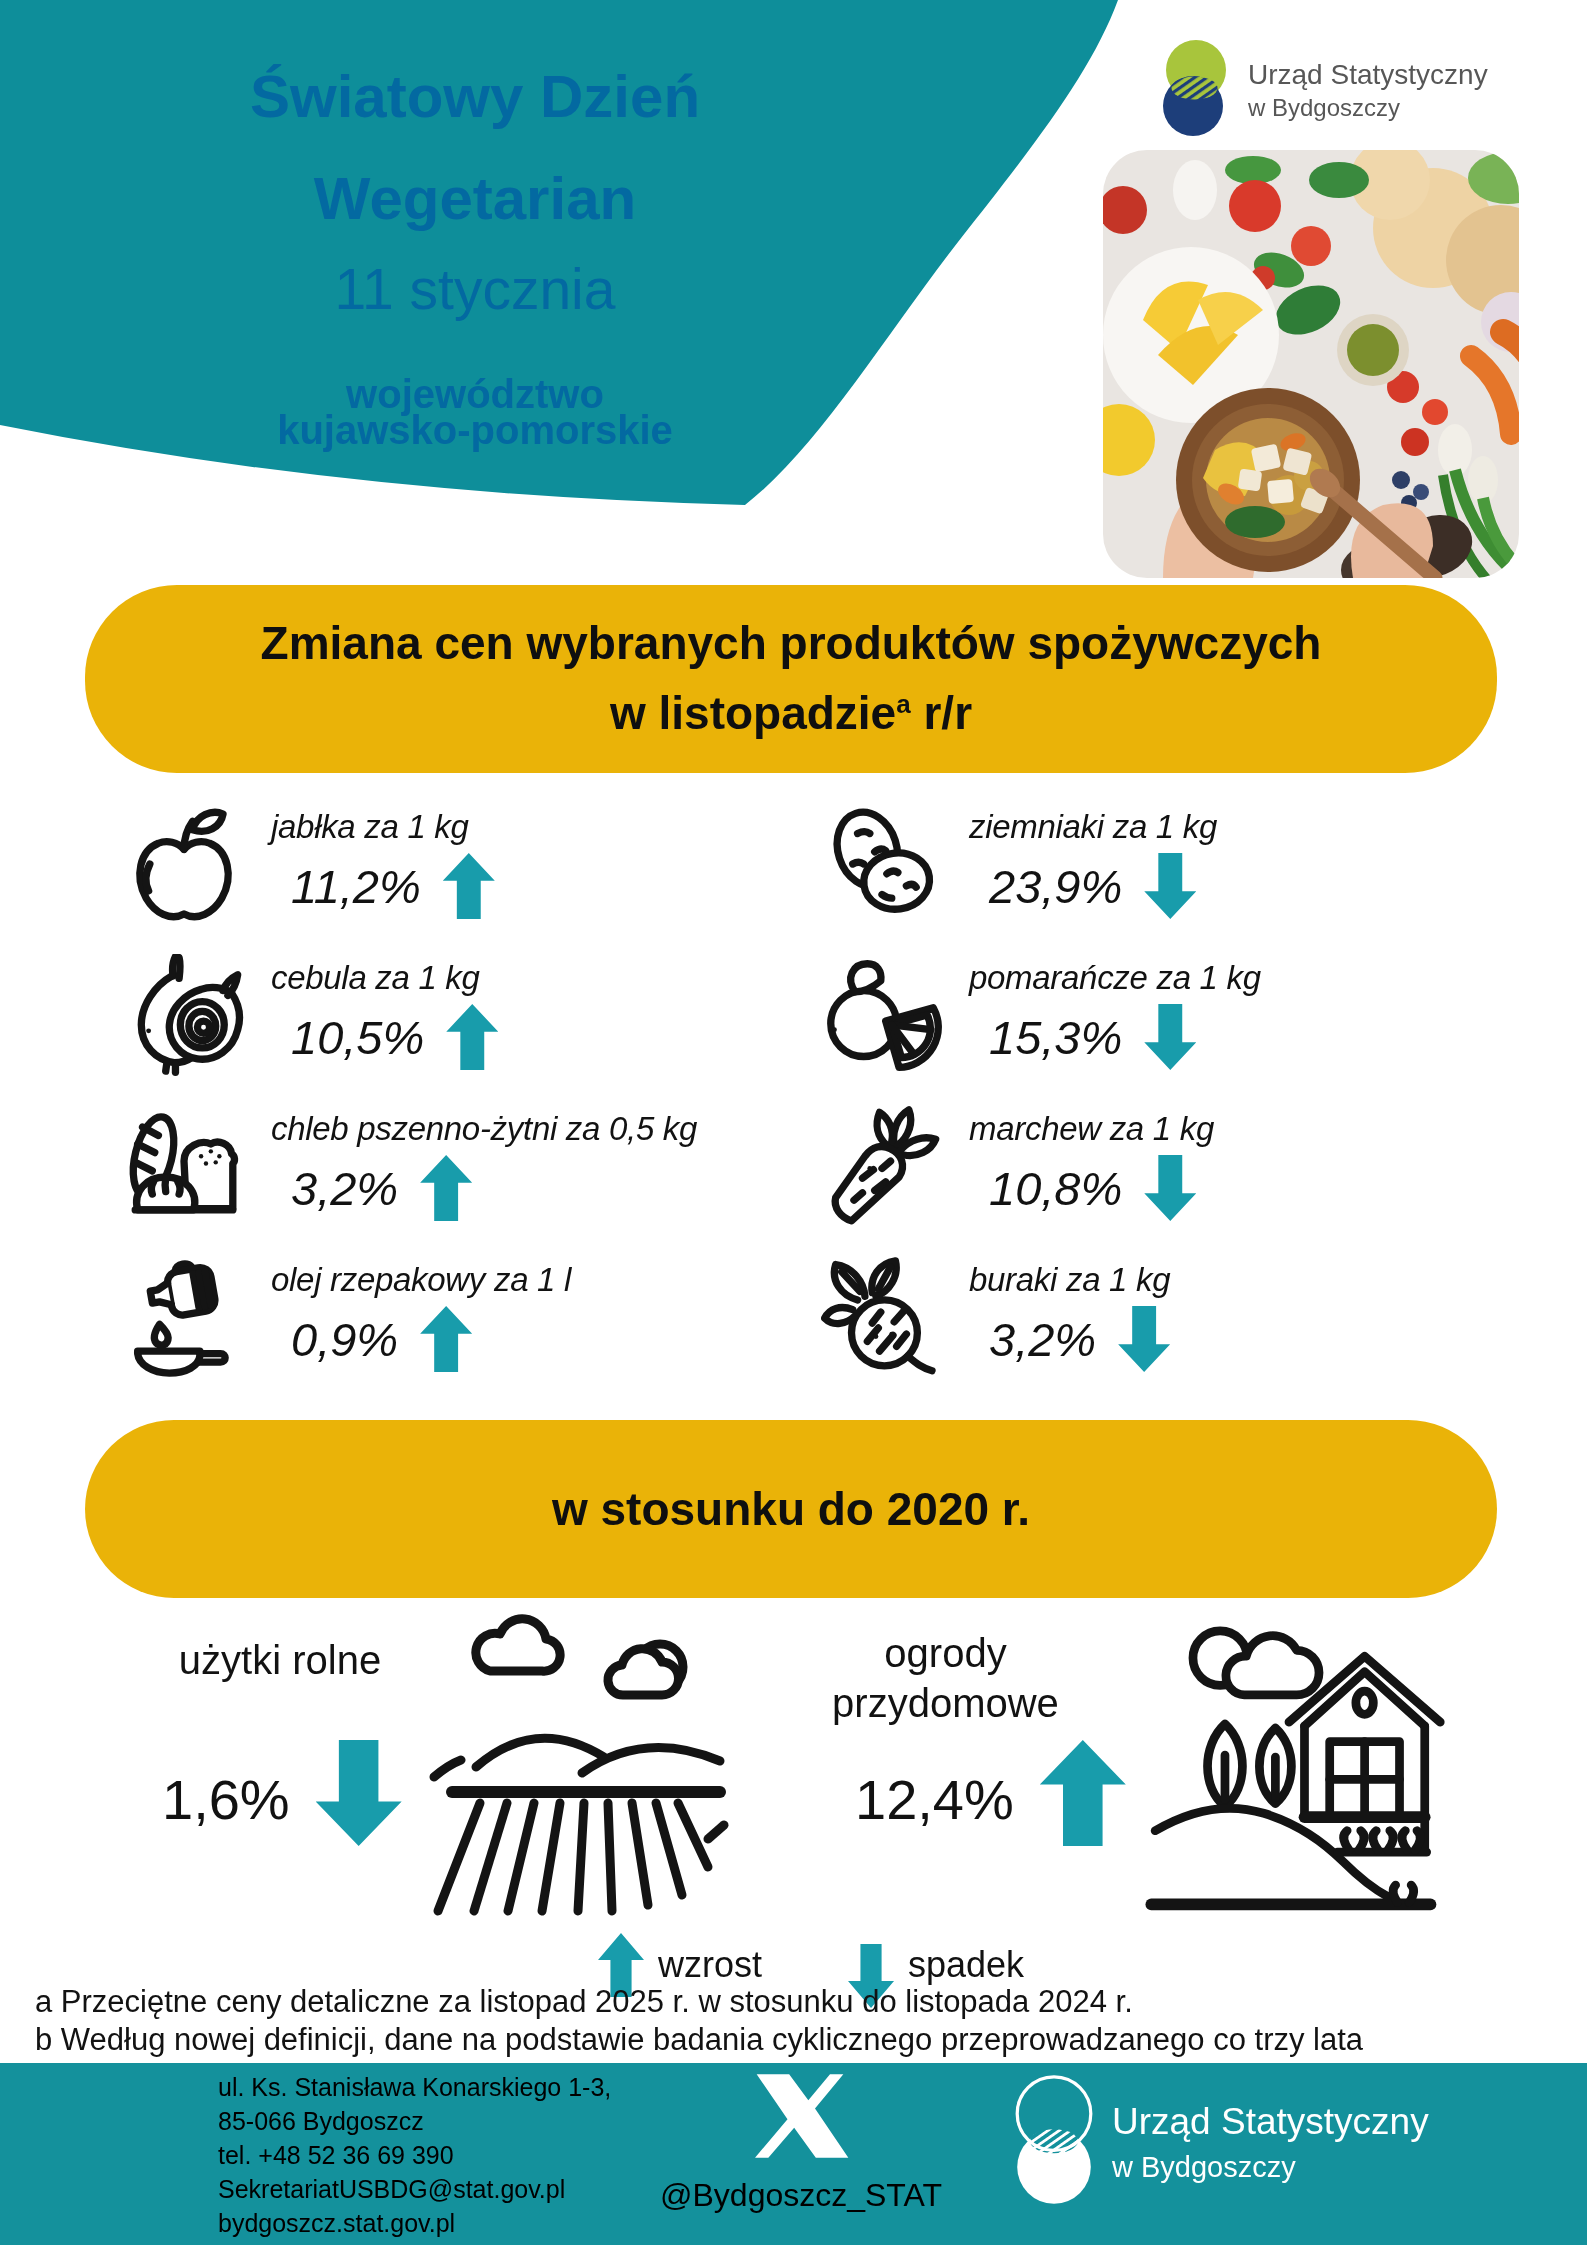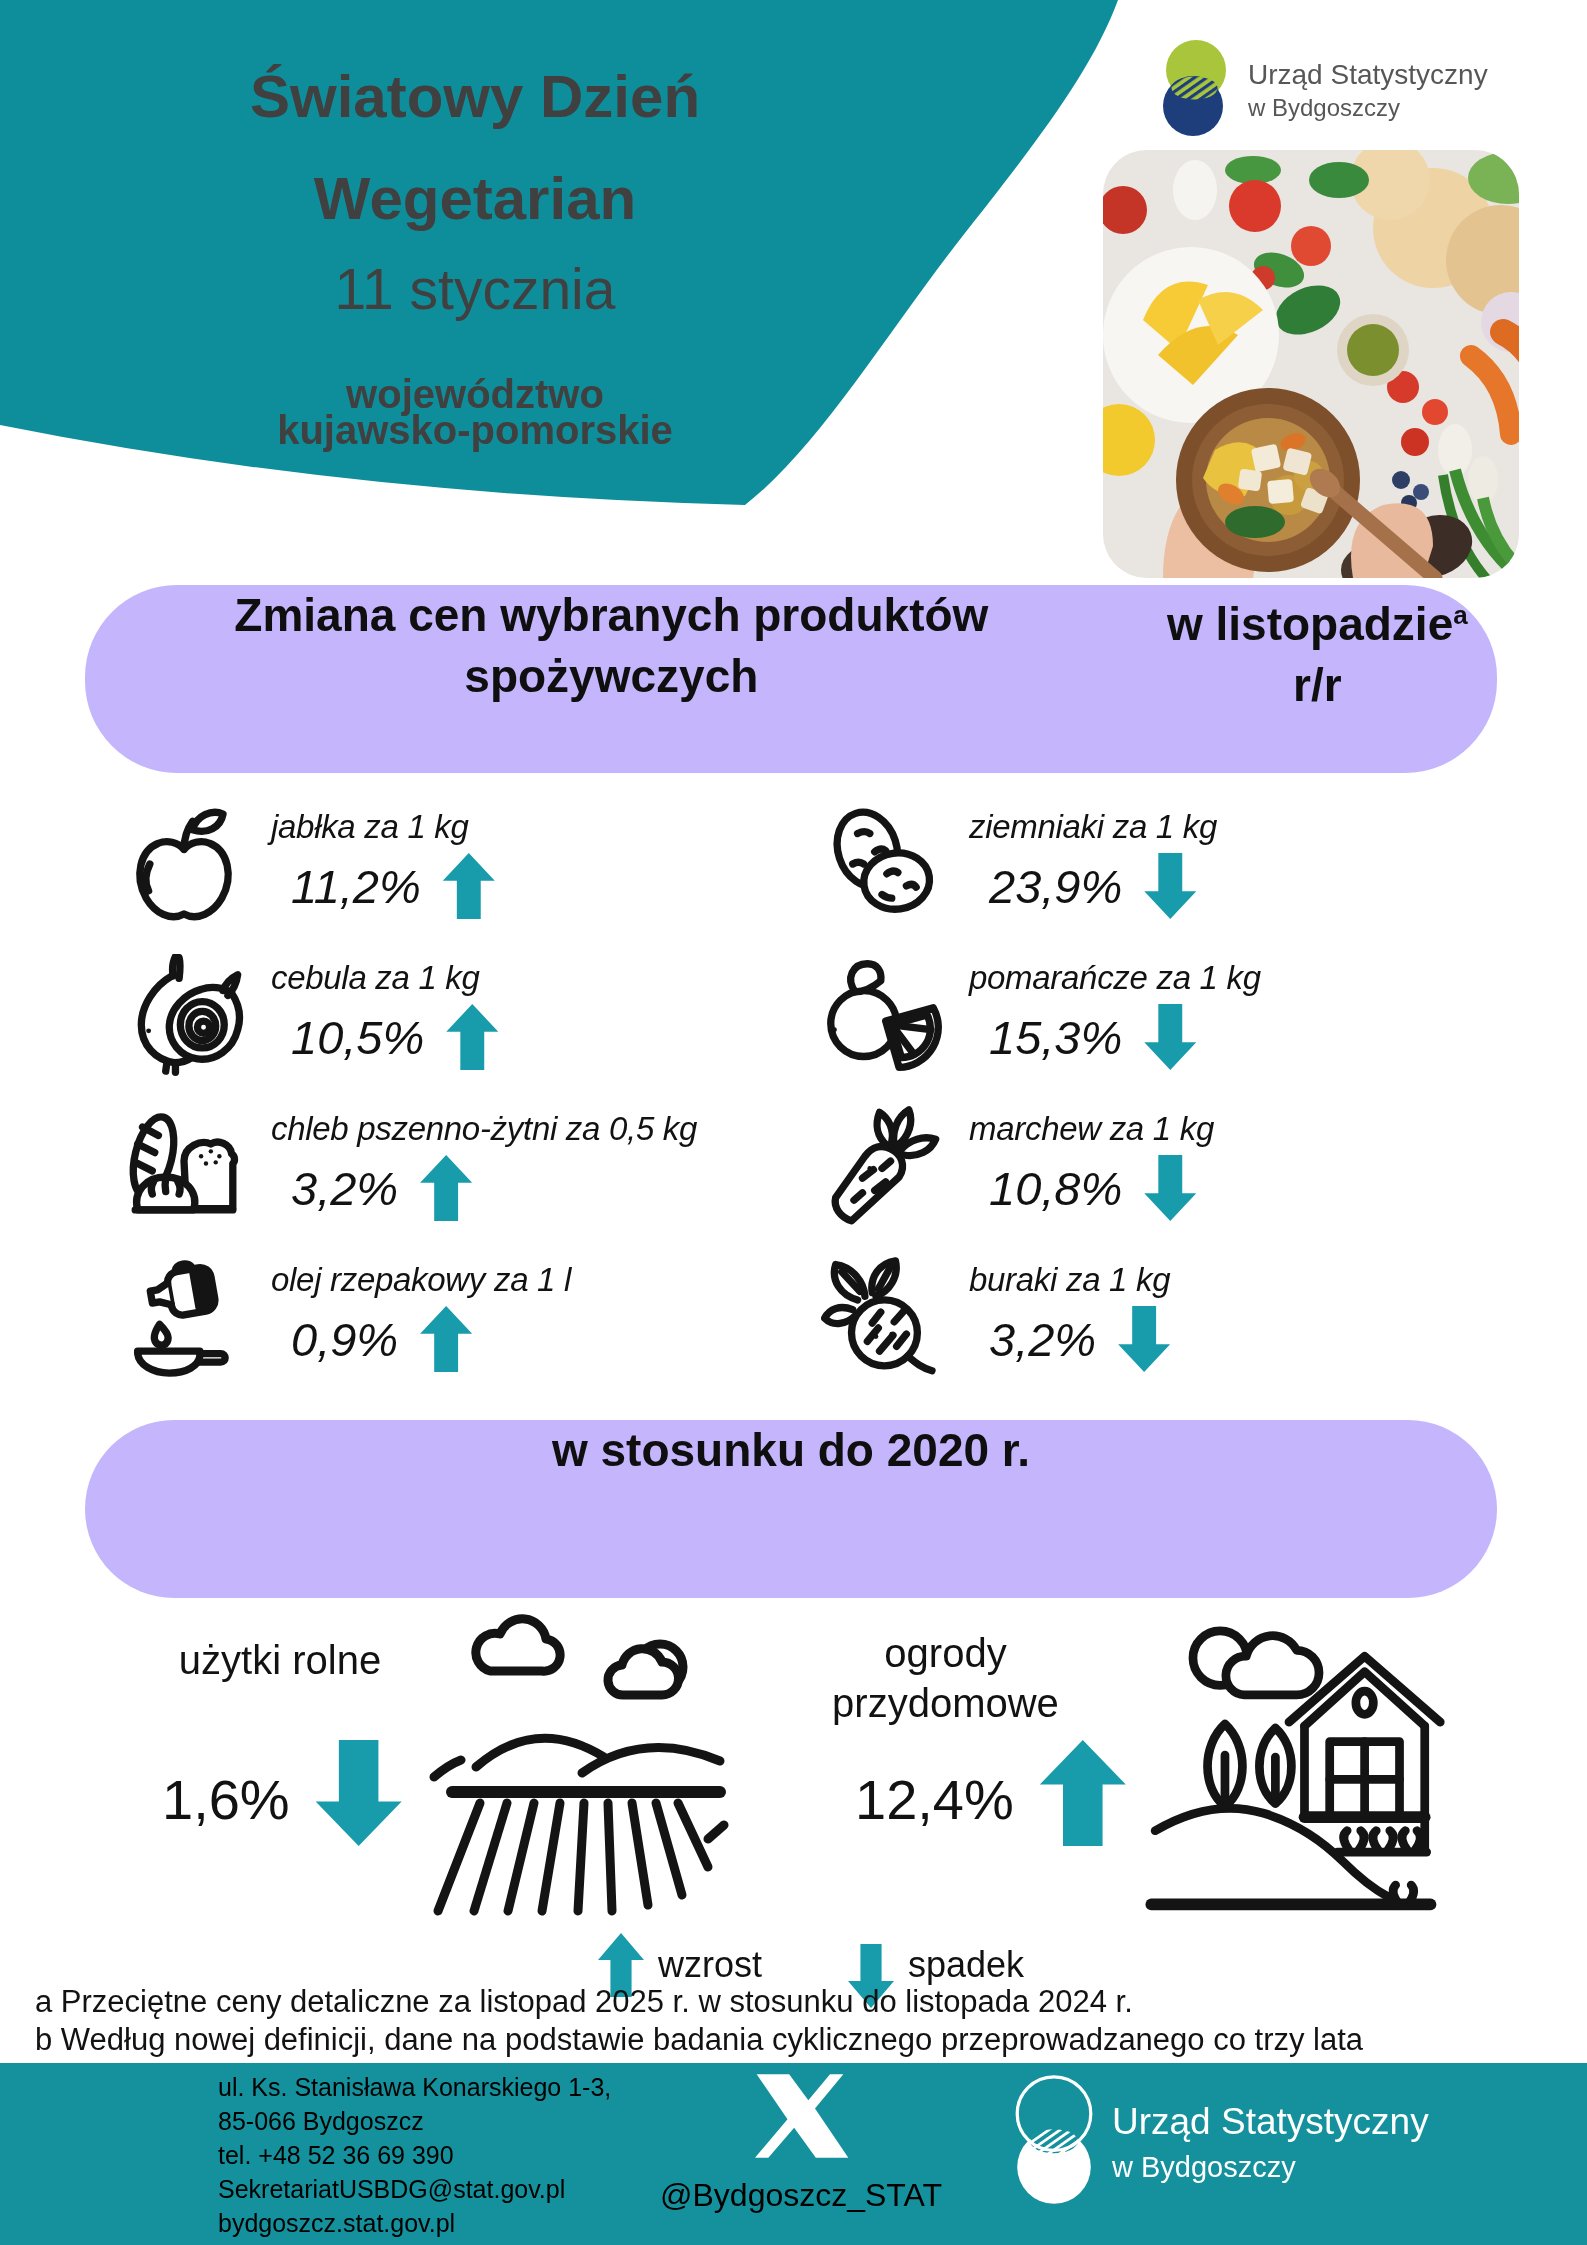--- a/index.html
+++ b/index.html
@@ -2,35 +2,35 @@
 <html><head>
 <meta charset="utf-8">
 <style>
   html,body{margin:0;padding:0;background:#fff;}
   .page{position:relative;width:1587px;height:2245px;background:#ffffff;overflow:hidden;
         font-family:"Liberation Sans", sans-serif;color:#121212;}
   .abs{position:absolute;}
 
   
   .blob{left:0;top:0;width:1200px;height:560px;}
-  .htxt{left:130px;width:690px;text-align:center;color:#404040;}
+  .htxt{left:130px;width:690px;text-align:center;color:#0369a1;}
   .h-line1{top:62px;font-size:60px;font-weight:bold;}
   .h-line2{top:164px;font-size:60px;font-weight:bold;}
   .h-date{top:256px;font-size:57px;font-weight:400;}
   .h-reg1{top:372px;font-size:40px;font-weight:bold;}
   .h-reg2{top:408px;font-size:40px;font-weight:bold;}
 
   .toplogo{left:1160px;top:40px;width:420px;height:102px;}
   .toplogo text{font-family:"Liberation Sans",sans-serif;fill:#575757;}
 
   .photo{left:1103px;top:150px;width:416px;height:428px;}
 
   
-  .banner{left:85px;width:1412px;background:#c4b5fd;border-radius:92px;text-align:center;
-          display:flex;flex-direction:row;justify-content:center;font-weight:bold;color:#0f0f0f;}
+  .banner{left:85px;width:1412px;background:#eab308;border-radius:92px;text-align:center;
+          display:flex;flex-direction:column;justify-content:center;font-weight:bold;color:#0f0f0f;}
   .banner .bl{font-size:46px;line-height:61px;}
   .banner sup{font-size:26px;vertical-align:super;font-weight:bold;}
   #banner1{top:585px;height:188px;}
   #banner2{top:1420px;height:178px;}
 
   
   .pgrid{left:113px;top:788px;width:1370px;display:grid;grid-template-columns:678px 678px;grid-auto-rows:151px;}
   .cell{display:flex;align-items:center;gap:26px;padding-left:10px;font-style:italic;}
   .cell.rightcol{padding-left:30px;}
   .icon-box{width:122px;height:122px;flex:0 0 auto;display:flex;align-items:center;justify-content:center;}

